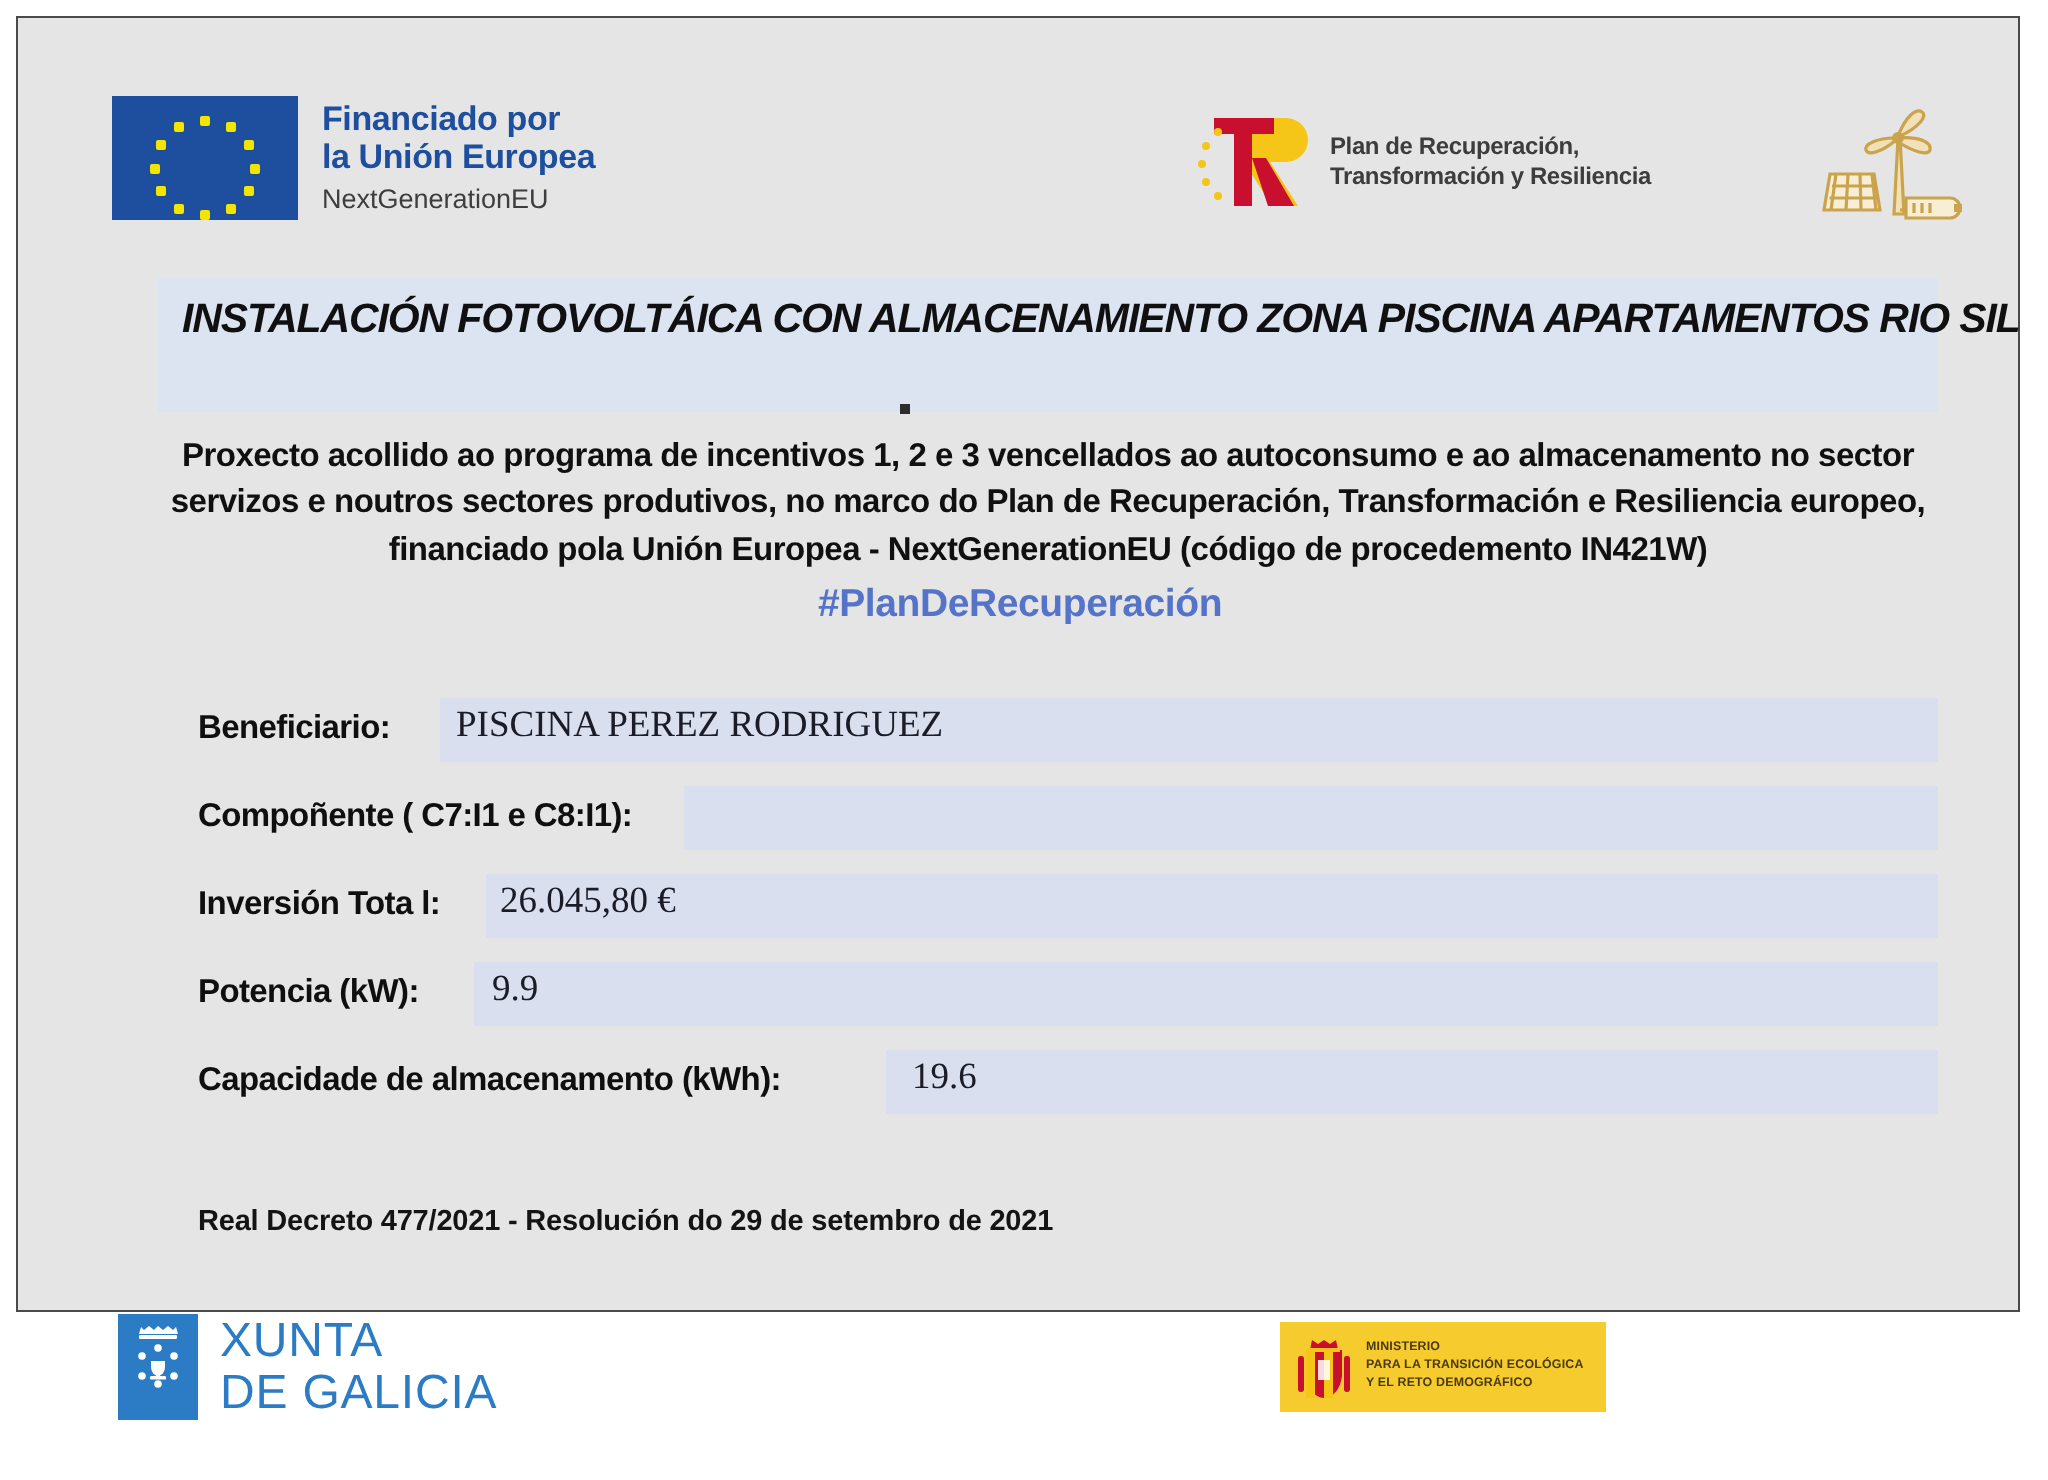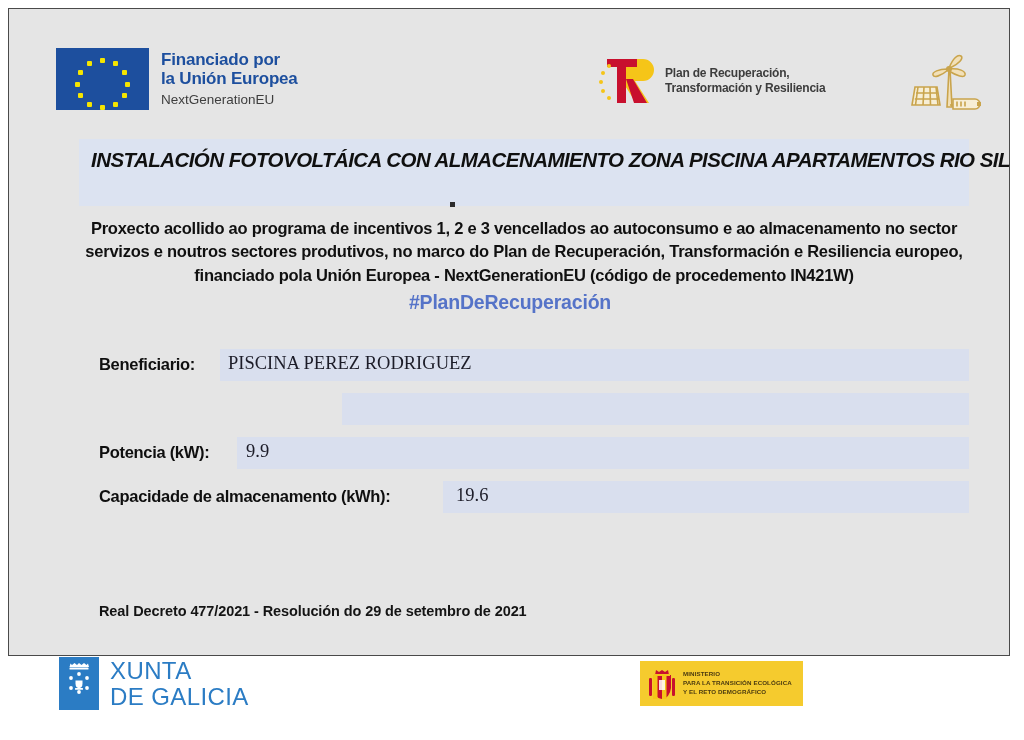--- a/index.html
+++ b/index.html
@@ -379,22 +379,28 @@
   <div class="fields">
 
     <div class="field-row">
       <div class="field-bar" style="left: 211px; width: 749px; background: rgb(217, 223, 238);"></div>
       <div class="field-label" style="left: 90px;">Beneficiario:</div>
       <div class="field-value serif" style="left: 219px;">PISCINA PEREZ RODRIGUEZ</div>
     </div>
 
     <div class="field-row">
       <div class="field-bar" style="left: 333px; width: 627px; background: rgb(217, 223, 238);"></div>
-    </div>
-
+      <div class="field-label" style="left: 90px;">Compoñente ( C7:I1 e C8:I1):</div>
+    </div>
+
+    <div class="field-row">
+      <div class="field-bar" style="left: 234px; width: 726px; background: rgb(217, 223, 238);"></div>
+      <div class="field-label" style="left: 90px;">Inversión Tota l:</div>
+      <div class="field-value serif" style="left: 241px;">26.045,80 €</div>
+    </div>
 
 
     <div class="field-row">
       <div class="field-bar" style="left: 228px; width: 732px; background: rgb(217, 223, 238);"></div>
       <div class="field-label" style="left: 90px;">Potencia (kW):</div>
       <div class="field-value serif" style="left: 237px;">9.9</div>
     </div>
 
     <div class="field-row">
       <div class="field-bar" style="left: 434px; width: 526px; background: rgb(217, 223, 238);"></div>

